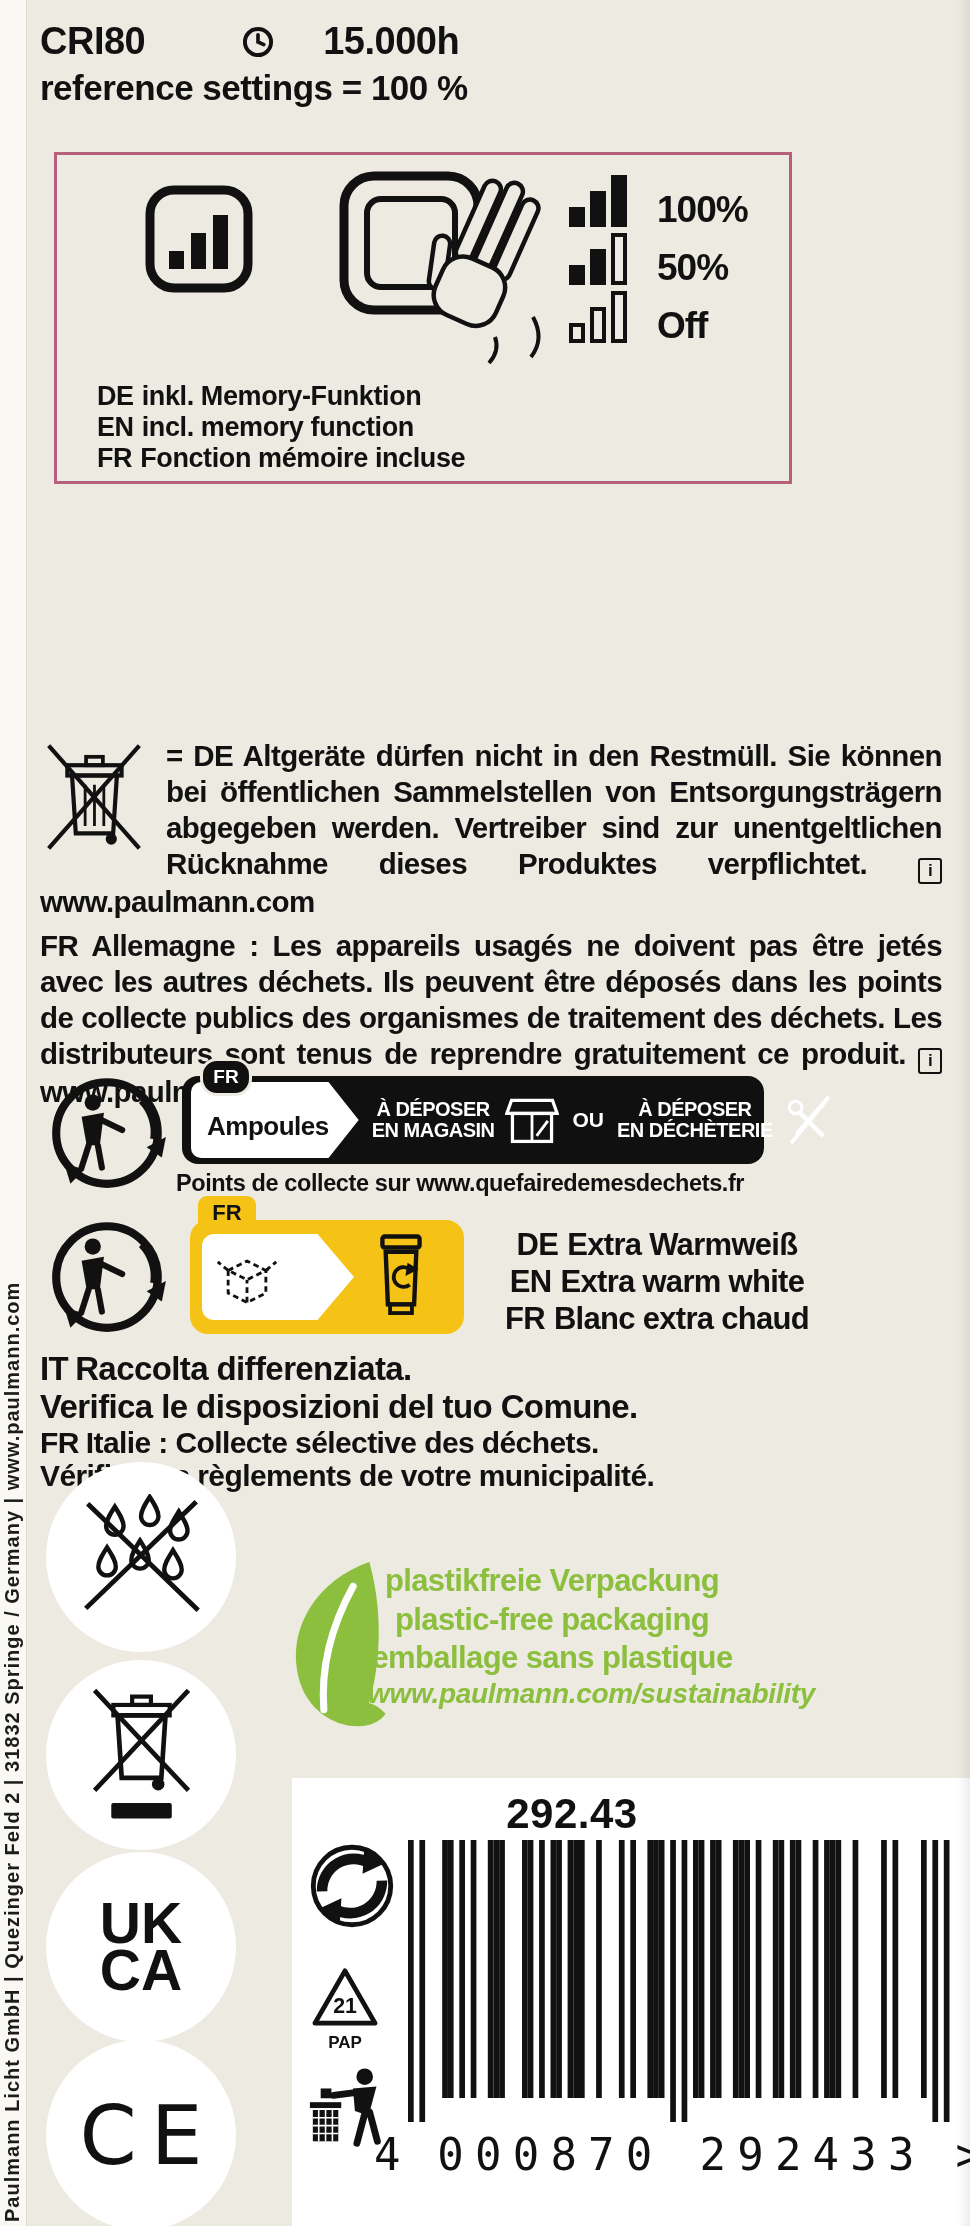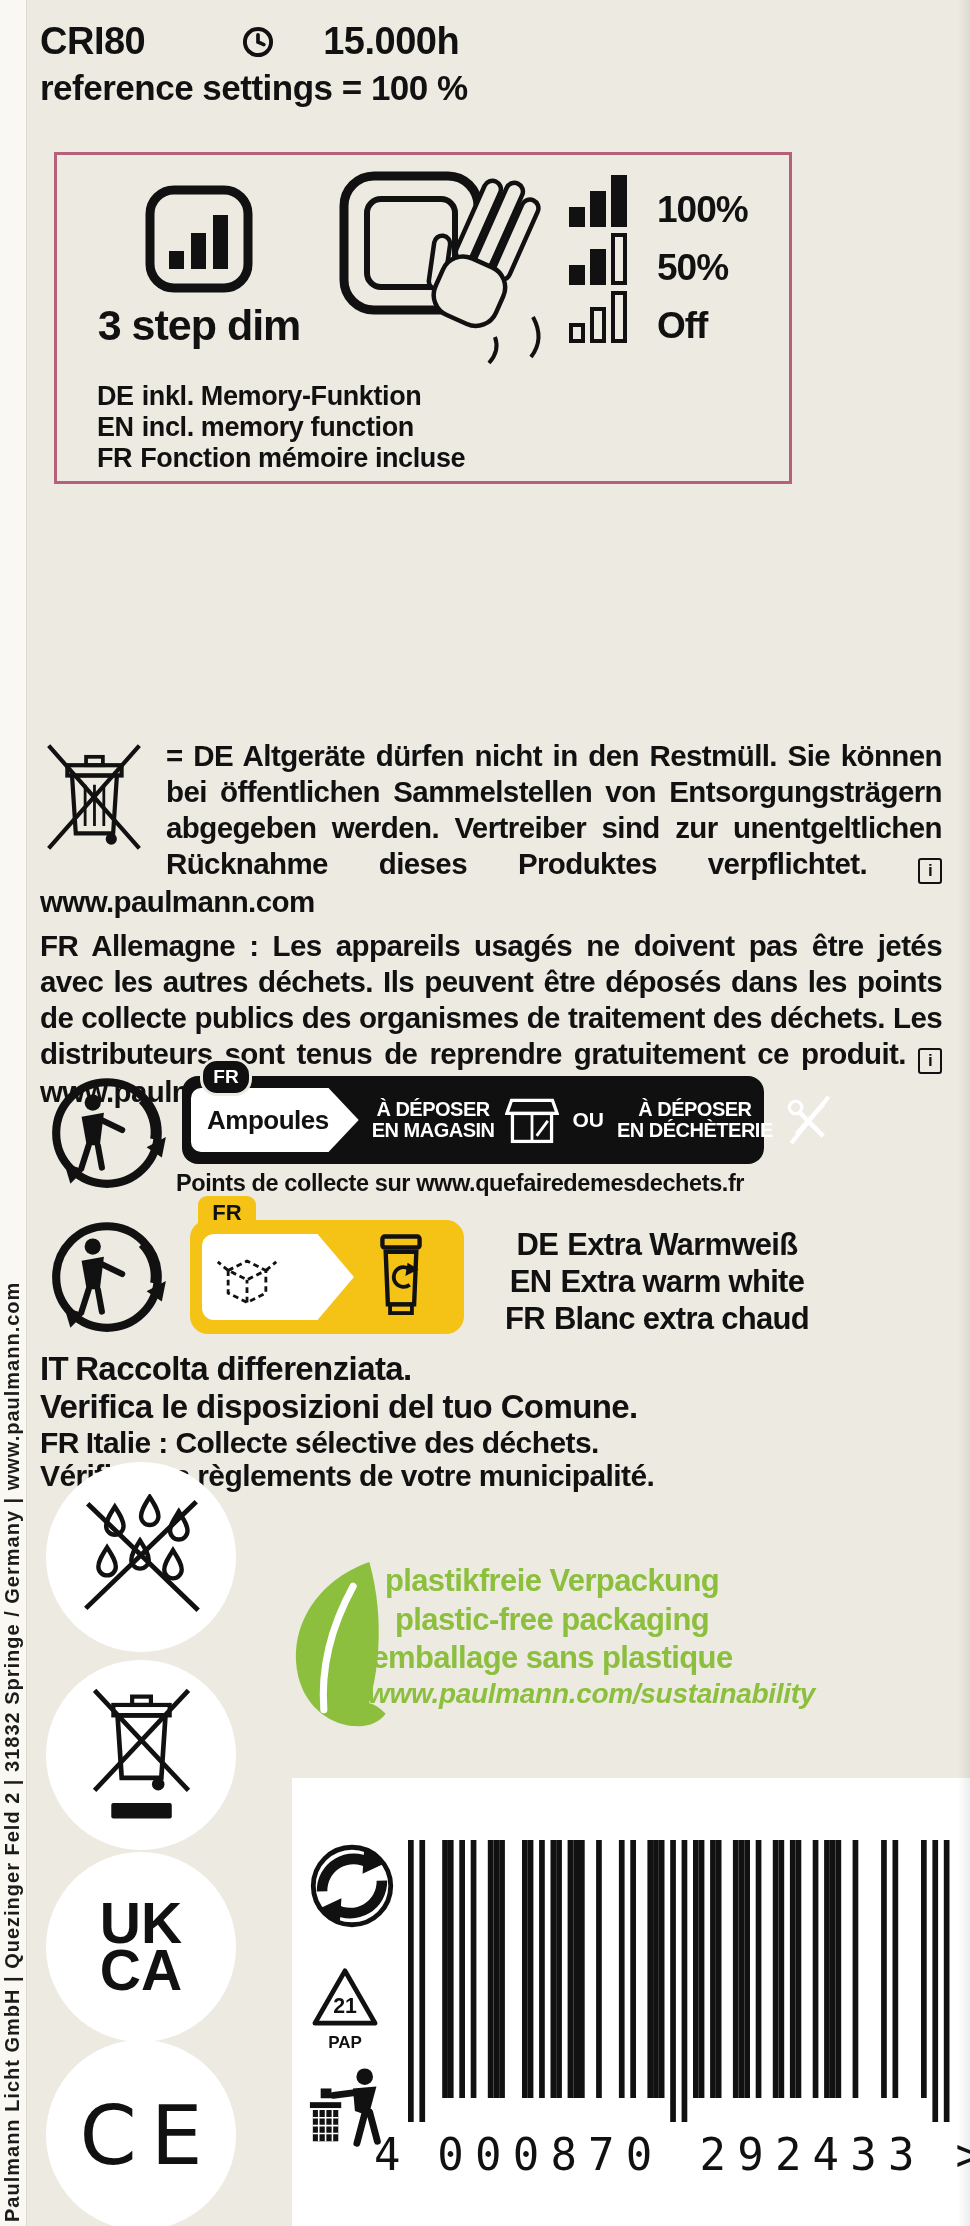--- a/index.html
+++ b/index.html
@@ -49,21 +49,21 @@
   
   .triman{position:absolute;width:122px;height:128px;}
   .triman1{left:48px;top:1066px;}
   .triman2{left:48px;top:1210px;}
   .banner{position:absolute;left:182px;top:1076px;width:582px;height:88px;background:#101010;
           border-radius:16px;display:flex;align-items:center;}
   .banner-fr{position:absolute;left:200px;top:1058px;width:46px;height:32px;background:#101010;
           border:3px solid #eceae1;border-radius:17px;color:#fff;font-size:19px;font-weight:700;
           display:flex;align-items:center;justify-content:center;z-index:2;letter-spacing:0;}
   .amp-tag{background:#fff;color:#111;font-weight:700;font-size:26px;height:64px;margin-left:9px;
-          display:flex;align-items:center;padding:0 30px 0 16px;letter-spacing:-0.5px;
+          display:flex;align-items:center;padding:12px 30px 0 16px;letter-spacing:-0.5px;
           clip-path:polygon(0 0,82% 0,100% 50%,82% 100%,0 100%);border-radius:10px;}
   .banner-opt{color:#fff;font-size:20px;font-weight:700;line-height:21px;text-align:center;
           margin-left:13px;letter-spacing:-0.5px;white-space:nowrap;}
   .banner-sep{color:#fff;font-size:21px;font-weight:700;margin-left:13px;}
   .banner svg{margin-left:11px;flex:none;}
   .collect{position:absolute;left:176px;top:1170px;width:594px;text-align:left;
           font-size:23.5px;font-weight:700;letter-spacing:-0.4px;}
 
   .sort-fr-tab{position:absolute;left:198px;top:1196px;width:58px;height:40px;background:#f5c216;
           border-radius:9px 9px 0 0;font-size:22px;font-weight:700;text-align:center;line-height:34px;}
@@ -130,21 +130,20 @@
 
   <div class="dim-box">
     <div class="dim-icon">
       <svg width="108" height="108" viewBox="0 0 108 108">
         <rect x="5" y="5" width="98" height="98" rx="24" fill="none" stroke="#111" stroke-width="9"></rect>
         <rect x="24" y="66" width="15" height="18" fill="#111"></rect>
         <rect x="46" y="48" width="15" height="36" fill="#111"></rect>
         <rect x="68" y="30" width="15" height="54" fill="#111"></rect>
       </svg>
     </div>
-    <div class="dim-title">3 step dim</div>
     <div class="touch-icon">
       <svg width="226" height="196" viewBox="0 0 226 196">
         <rect x="7" y="7" width="134" height="134" rx="30" fill="none" stroke="#111" stroke-width="9"></rect>
         <rect x="30" y="30" width="88" height="88" rx="14" fill="none" stroke="#111" stroke-width="6"></rect>
         <g transform="rotate(24 150 95)">
           <rect x="116" y="16" width="17" height="86" rx="8.5" fill="#eceae1" stroke="#111" stroke-width="4.5"></rect>
           <rect x="137" y="9" width="17" height="96" rx="8.5" fill="#eceae1" stroke="#111" stroke-width="4.5"></rect>
           <rect x="158" y="18" width="17" height="86" rx="8.5" fill="#eceae1" stroke="#111" stroke-width="4.5"></rect>
           <rect x="98" y="86" width="16" height="54" rx="8" fill="#eceae1" stroke="#111" stroke-width="4.5" transform="rotate(-16 106 113)"></rect>
           <rect x="112" y="96" width="66" height="62" rx="22" fill="#eceae1" stroke="#111" stroke-width="4.5"></rect>
@@ -335,20 +334,21 @@
     </svg>
   </div>
   <div class="sus">
     <div class="l">plastikfreie Verpackung</div>
     <div class="l">plastic-free packaging</div>
     <div class="l">emballage sans plastique</div>
     <div class="u">www.paulmann.com/sustainability</div>
   </div>
 
   <div class="bc-panel">
+    <div class="bc-number">292.43</div>
     <div class="green-dot">
       <svg width="88" height="92" viewBox="0 0 100 100">
         <circle cx="50" cy="50" r="44" fill="none" stroke="#111" stroke-width="5.5"></circle>
         <path d="M16 56 A36 36 0 0 1 70 24" fill="none" stroke="#111" stroke-width="12"></path>
         <polygon points="64,6 88,24 62,36" fill="#111"></polygon>
         <path d="M84 44 A36 36 0 0 1 30 76" fill="none" stroke="#111" stroke-width="12"></path>
         <polygon points="36,94 12,76 38,64" fill="#111"></polygon>
       </svg>
     </div>
     <div class="pap">

